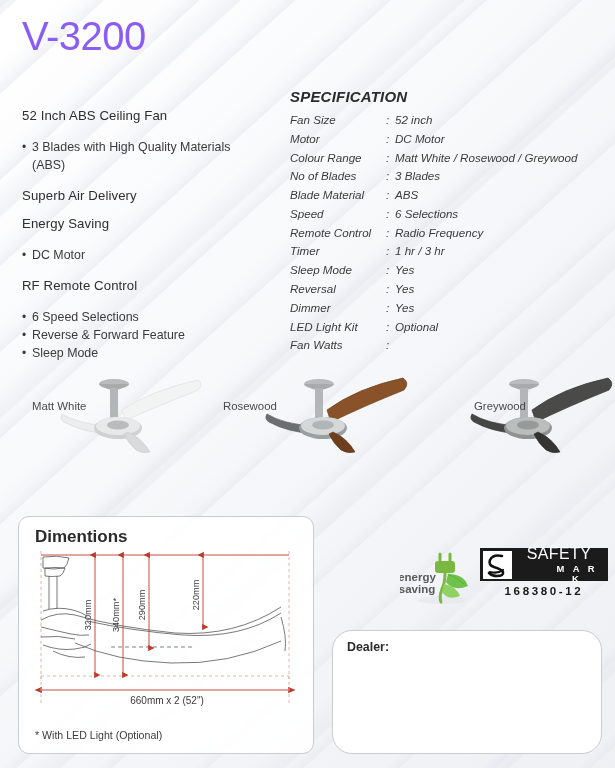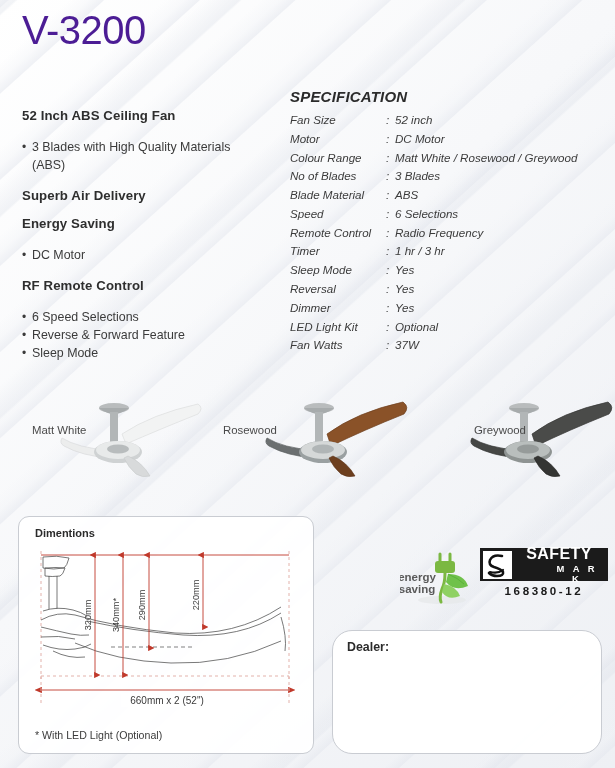--- a/index.html
+++ b/index.html
@@ -40,36 +40,36 @@
       linear-gradient(135deg, #ffffff 0%, #f7f8fa 45%, #eef0f4 100%);
     pointer-events: none;
     z-index: 0;
   }
 
   .page { position: relative; z-index: 2; width: 615px; height: 768px; }
 
   
   .model-title {
     position: absolute;
-    left: 22px; top: 8px;
+    left: 22px; top: 14px;
     font-size: 40px;
     font-weight: 400;
     letter-spacing: -0.5px;
-    color: #4c1d95;
+    color: #8b5cf6;
   }
 
   
   .features {
     position: absolute;
     left: 22px; top: 108px;
     width: 252px;
   }
   .feat-head {
     font-size: 13.2px;
-    font-weight: bold;
+    font-weight: normal;
     color: #2e2e2e;
     letter-spacing: 0.1px;
   }
   .feat-group { margin-bottom: 13px; }
   .feat-item {
     font-size: 12.4px;
     color: #3b3b3b;
     padding-left: 10px;
     position: relative;
     line-height: 1.45;
@@ -109,21 +109,21 @@
     line-height: 1.62;
     color: #3b3b3b;
   }
   .spec-label { width: 96px; flex: none; }
   .spec-sep { width: 9px; flex: none; }
   .spec-value { flex: 1; white-space: nowrap; }
 
   
   .variants {
     position: absolute;
-    left: 0; top: 382px;
+    left: 0; top: 358px;
     width: 549px; height: 125px;
   }
   .variant {
     position: absolute;
     top: 0;
     width: 205px; height: 125px;
   }
   .variant-label {
     position: absolute;
     top: 42px;
@@ -145,21 +145,21 @@
     position: absolute;
     left: 18px; top: 516px;
     width: 296px; height: 238px;
     border: 1.3px solid #c9ccd2;
     border-radius: 11px;
     background: rgba(255,255,255,0.93);
   }
   .dim-title {
     position: absolute;
     left: 16px; top: 10px;
-    font-size: 11px;
+    font-size: 17px;
     font-weight: bold;
     color: #2b2b2b;
   }
   .dim-svg { position: absolute; left: 4px; top: 30px; }
   .dim-note {
     position: absolute;
     left: 16px; bottom: 12px;
     font-size: 10.6px;
     color: #3b3b3b;
   }
@@ -188,21 +188,21 @@
   }
   .safety-text {
     flex: 1;
     text-align: center;
     color: #ffffff;
     line-height: 1;
     padding-left: 1px;
   }
   .safety-main {
     font-size: 16px;
-    font-weight: bold;
+    font-weight: normal;
     letter-spacing: 0.4px;
     display: block;
   }
   .safety-sub {
     font-size: 9.4px;
     font-weight: bold;
     letter-spacing: 3px;
     display: block;
     margin-top: 2px;
     margin-left: 36px;
@@ -328,21 +328,20 @@
       <span class="spec-value">Yes</span>
     </div>
     <div class="spec-row">
       <span class="spec-label">LED Light Kit</span>
       <span class="spec-sep">:</span>
       <span class="spec-value">Optional</span>
     </div>
     <div class="spec-row">
       <span class="spec-label">Fan Watts</span>
       <span class="spec-sep">:</span>
-      <span class="spec-value">37W</span>
     </div>
   </div>
 
   <div class="variants">
 
     <div class="variant v1">
       <span class="variant-label">Matt White</span>
       <svg class="fan-svg" width="150" height="110" viewBox="0 0 150 110">
 
         <ellipse cx="54" cy="18" rx="15" ry="5" fill="#b9bcbd"></ellipse>

